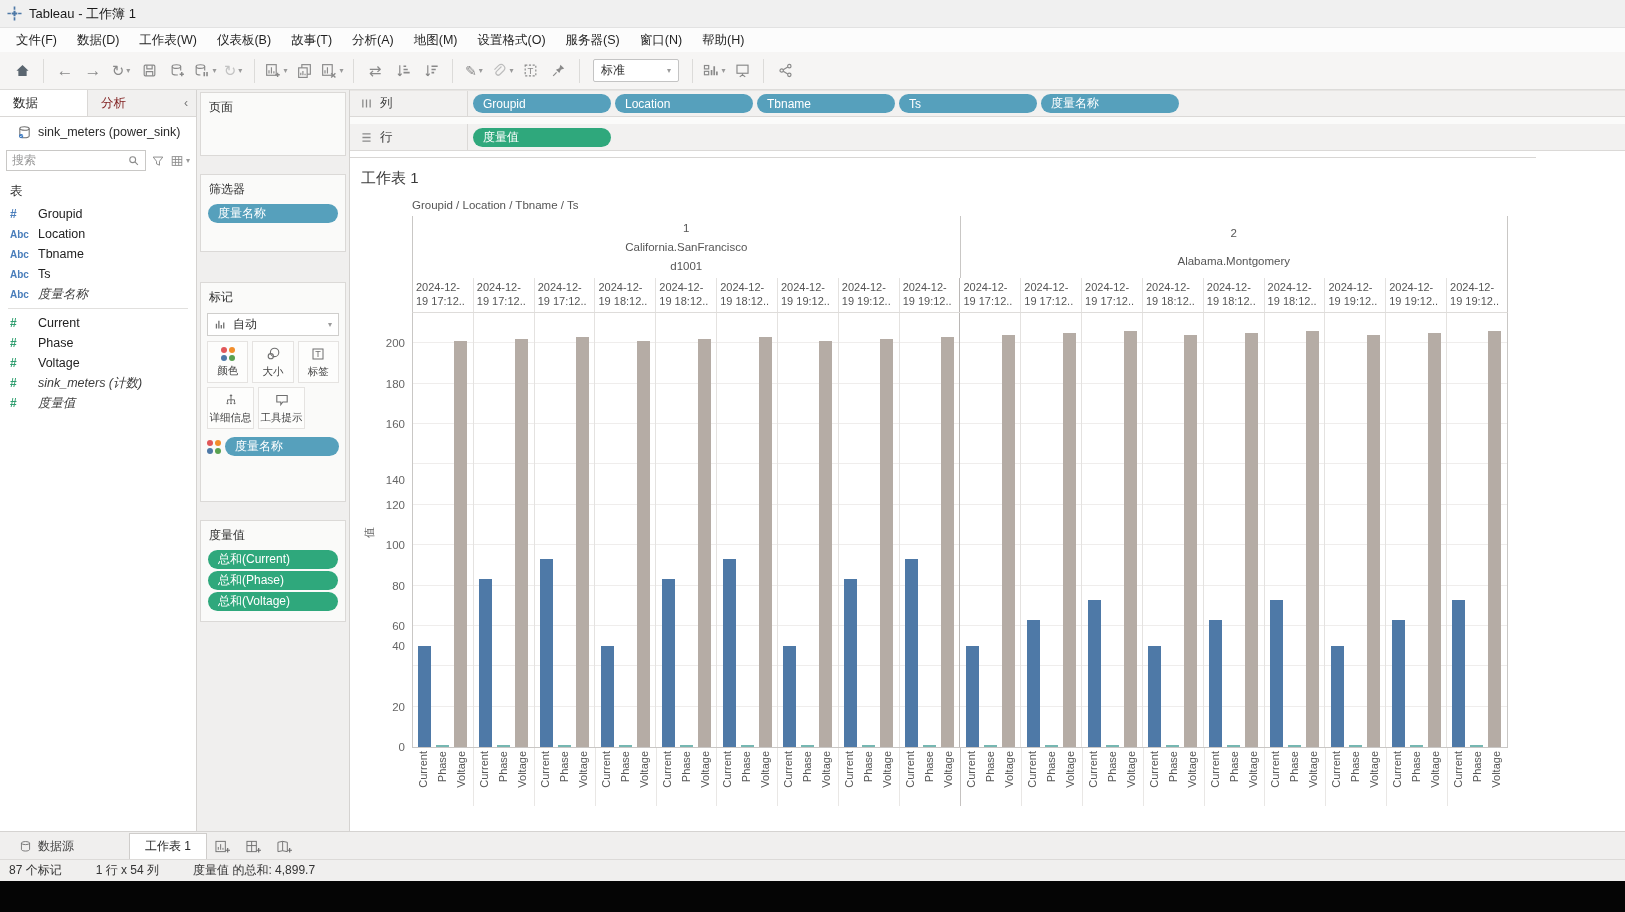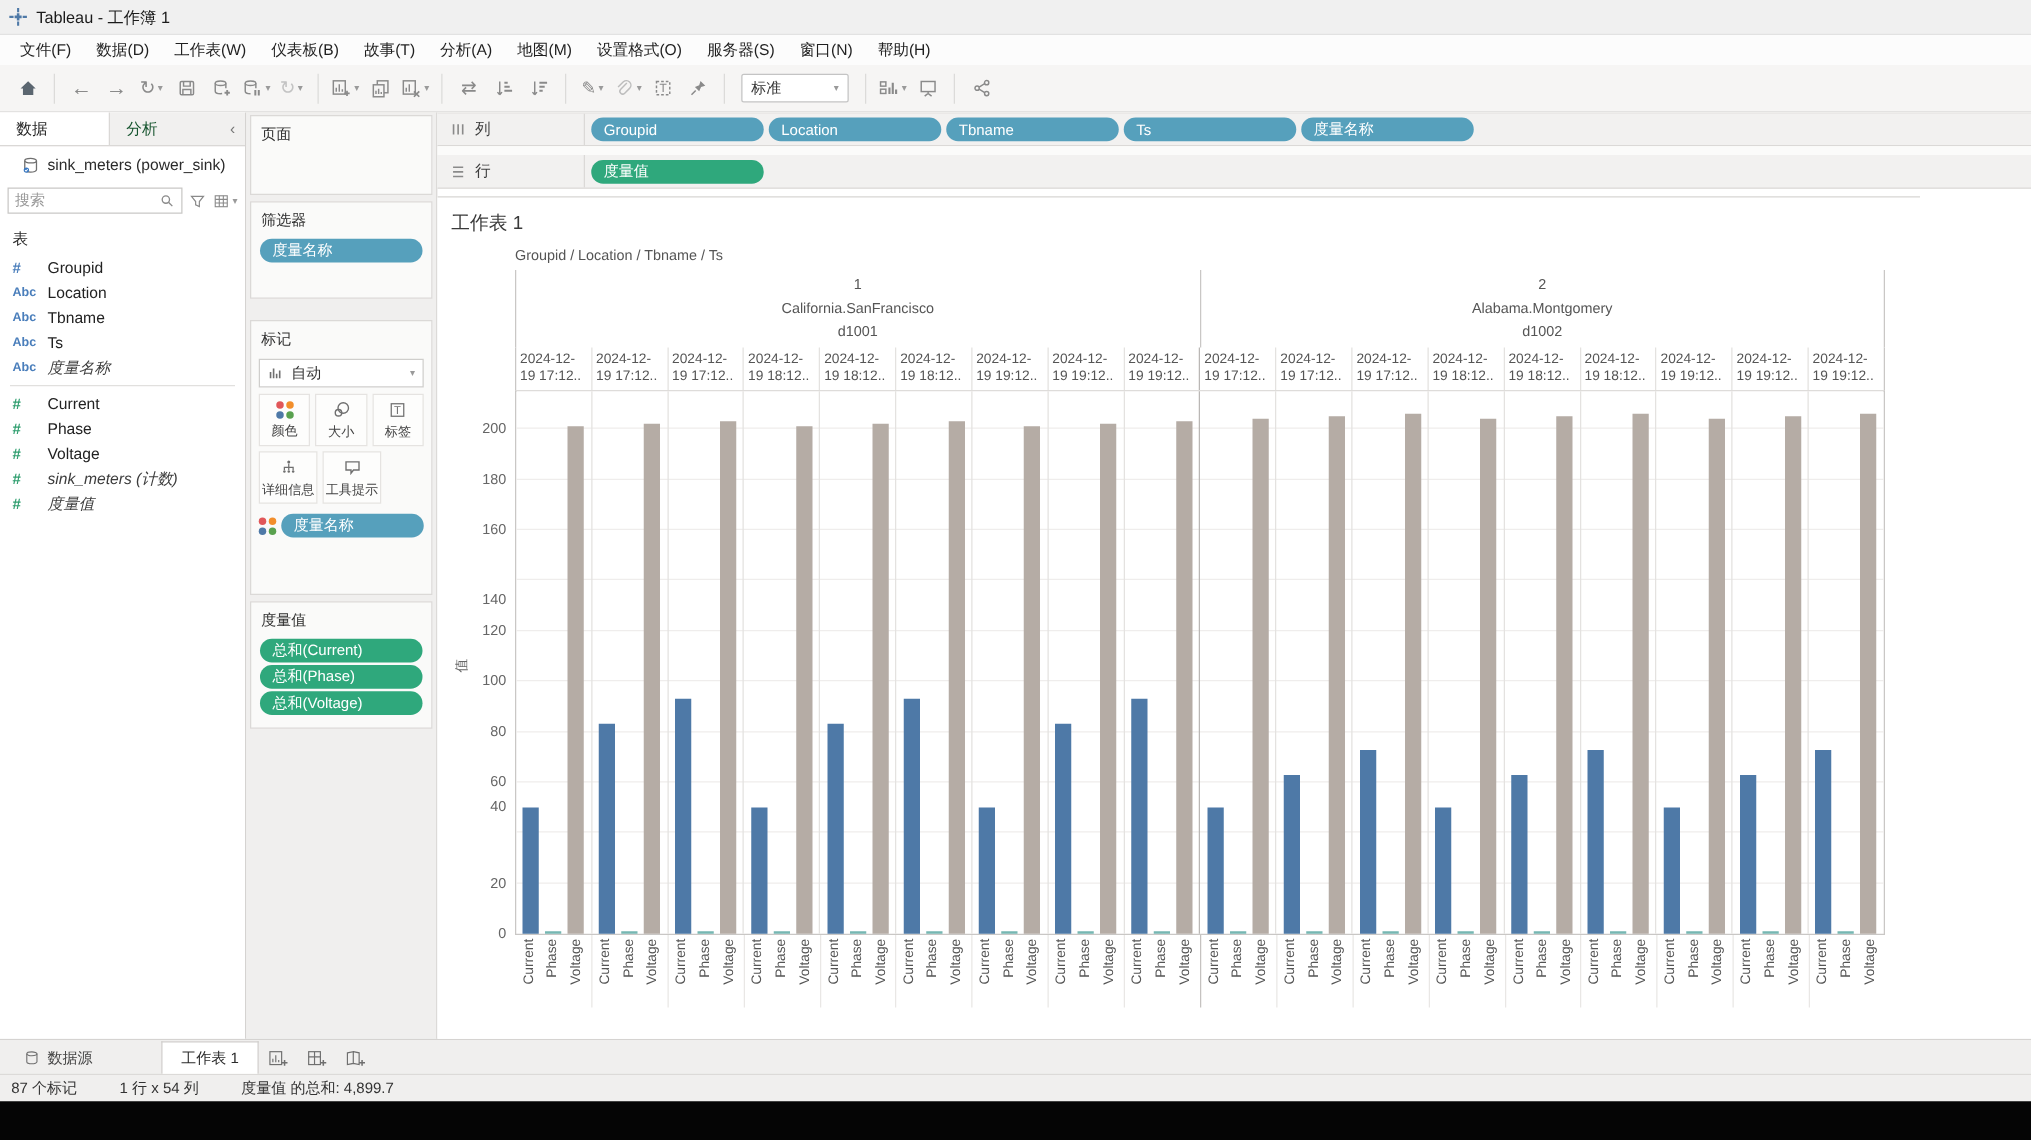--- a/index.html
+++ b/index.html
@@ -19,38 +19,38 @@
   .tb-caret { font-size:8px; color:#9a9a9a; }
   .tb-sep { width:1px; height:24px; background:#dcdbd9; margin:0 7px; }
   .fit-select { display:flex; align-items:center; justify-content:space-between; width:86px; height:23px; background:#fff; border:1px solid #c4c4c4; border-radius:2px; font-size:12px; color:#333; padding:0 7px; margin:0 6px; }
 
   
   .main { display:flex; height:741px; background:#f0efee; }
 
   
   .left-panel { width:197px; background:#fff; border-right:1px solid #d5d3d1; display:flex; flex-direction:column; }
   .panel-tabs { display:flex; height:27px; background:#f1f0ef; border-bottom:1px solid #dad8d6; font-size:12.5px; align-items:stretch; }
-  .panel-tab { width:88px; display:flex; align-items:center; padding-left:13px; color:#14532d; }
+  .panel-tab { width:88px; display:flex; align-items:center; padding-left:13px; color:#7f1d1d; }
   .panel-tab.active { background:#fff; color:#1f1f1f; border-right:1px solid #dad8d6; }
   .panel-collapse { margin-left:auto; width:20px; display:flex; align-items:center; justify-content:center; color:#777; }
   .datasource-row { height:30px; display:flex; align-items:center; gap:6px; padding-left:17px; font-size:12.5px; color:#2b2b2b; }
   .search-row { display:flex; align-items:center; gap:5px; margin:3px 6px 5px 6px; }
   .search-input { flex:1; height:21px; border:1px solid #c9c8c6; background:#fff; display:flex; align-items:center; justify-content:space-between; padding:0 5px; color:#9a9a9a; font-size:12px; }
   .tables-label { font-size:12.5px; color:#2b2b2b; padding:7px 0 4px 10px; }
   .field-row { height:20px; display:flex; align-items:center; padding-left:10px; font-size:12.5px; color:#222; }
   .field-icon { width:28px; flex:none; font-weight:bold; }
   .field-icon.num { font-size:12px; }
   .field-icon.abc { font-size:10px; }
   .field-icon.blue { color:#4a7ebb; }
   .field-icon.green { color:#2f9e6f; }
   .field-label.italic { font-style:italic; color:#3c3c3c; }
   .fields-divider { border-top:1px solid #e1e0de; margin:4px 8px; }
 
   
-  .cards-panel { width:153px; background:#f0efee; border-right:1px solid #d5d3d1; padding:2px 3px; display:flex; flex-direction:column; gap:5px; }
+  .cards-panel { width:153px; background:#f0efee; border-right:1px solid #d5d3d1; padding:2px 3px; display:flex; flex-direction:column; gap:18px; }
   .card { background:#fafaf9; border:1px solid #dbd9d7; }
   .card-label { font-size:12px; color:#2e2e2e; padding:6px 8px 4px 8px; }
   .card.pages { height:64px; }
   .card.filters { height:78px; }
   .card.marks { height:220px;margin-top:12px; }
   .card.values { padding-bottom:8px; }
   .pill { height:19px; border-radius:10px; display:flex; align-items:center; padding:0 10px; font-size:12px; color:#fff; white-space:nowrap; overflow:hidden; }
   .pill.blue { background:#56a0bc; }
   .pill.green { background:#2fa87c; }
   .card .pill { margin:2px 7px; }
@@ -535,21 +535,20 @@
           <div class="chart-field-header">Groupid / Location / Tbname / Ts</div>
           <div class="group-row" id="group-row">
               <div class="group-cell">
                 <div>1</div>
                 <div>California.SanFrancisco</div>
                 <div>d1001</div>
               </div>
               <div class="group-cell group-div">
                 <div>2</div>
                 <div>Alabama.Montgomery</div>
-                <div>d1002</div>
               </div>
             </div>
           <div class="ts-row" id="ts-row">
               <div class="ts-cell first">
                 <div>2024-12-</div>
                 <div>19 17:12..</div>
               </div>
               <div class="ts-cell">
                 <div>2024-12-</div>
                 <div>19 17:12..</div>

